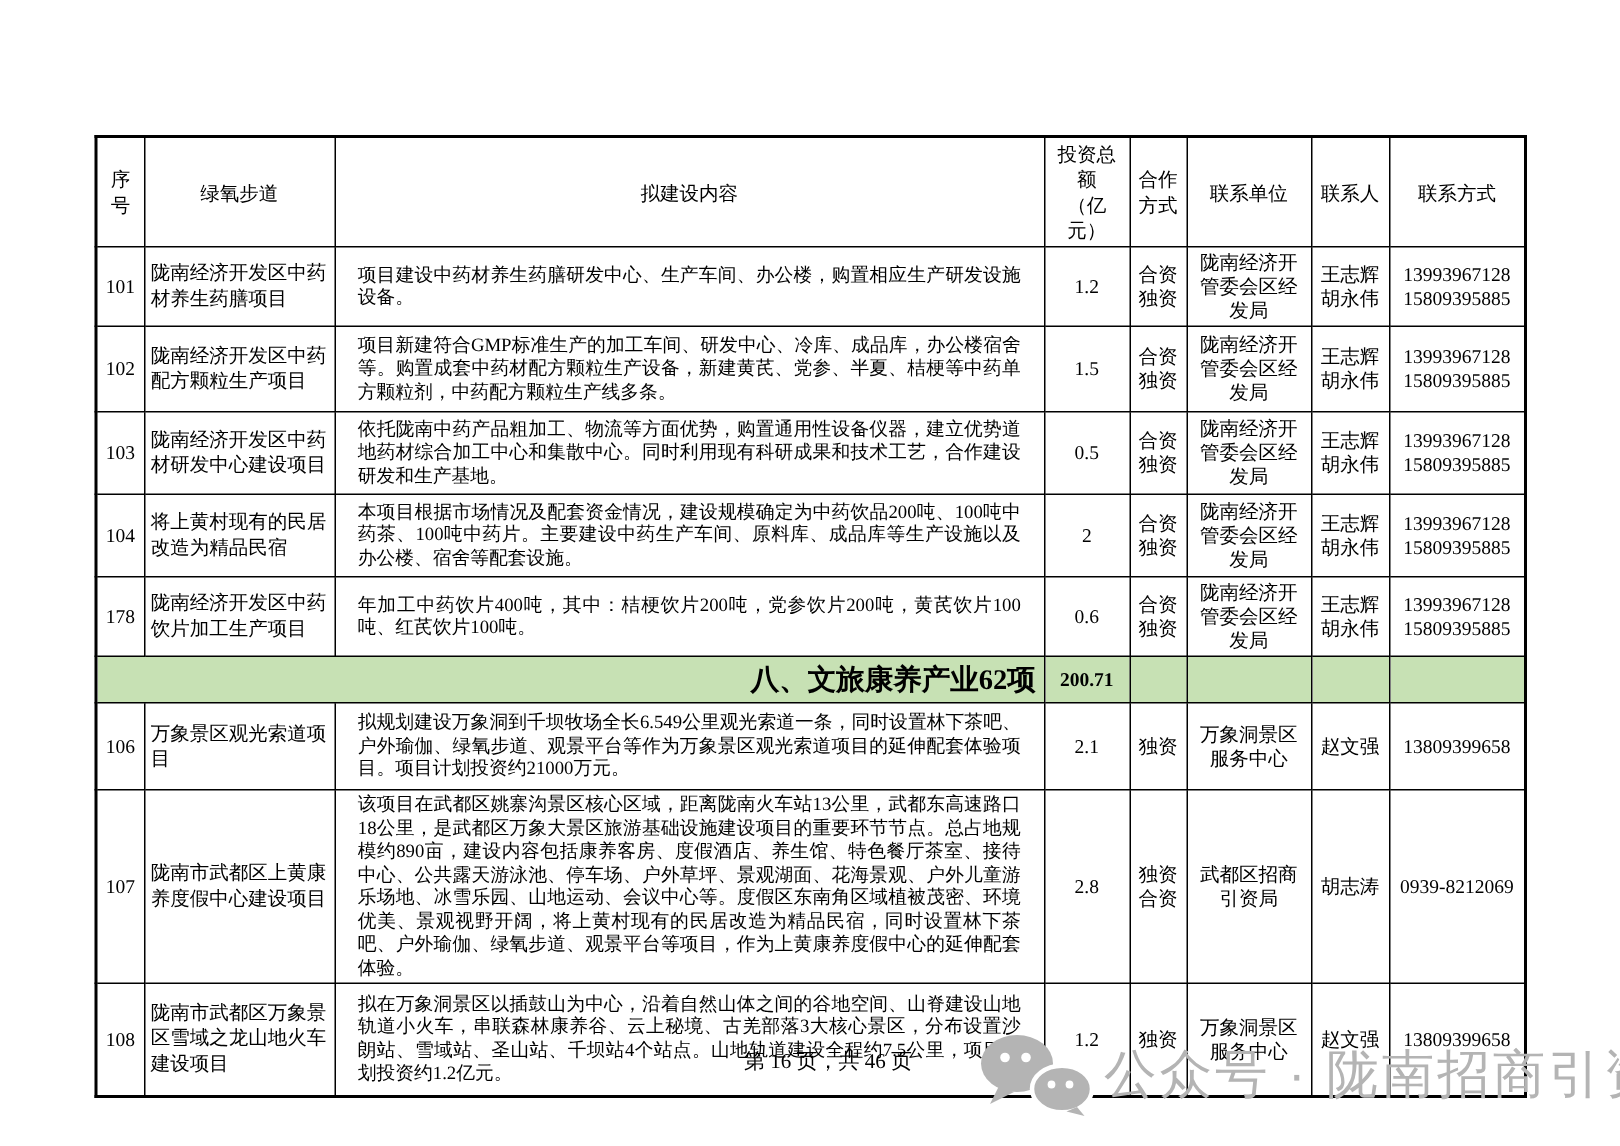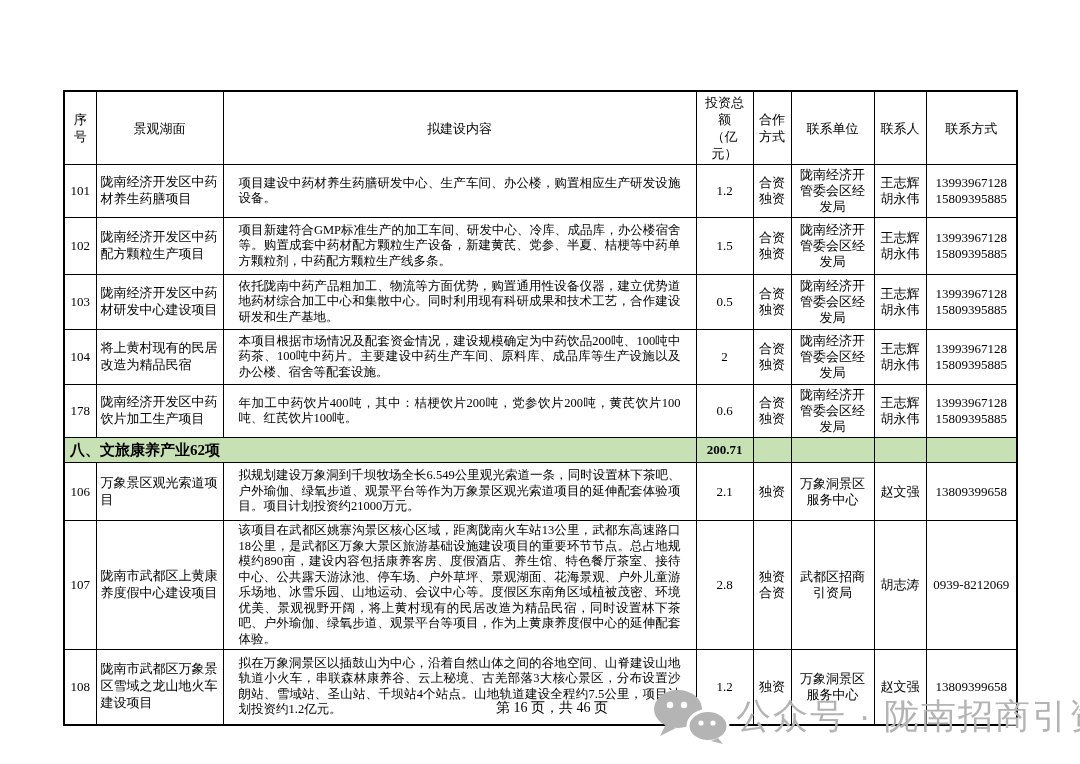--- a/index.html
+++ b/index.html
@@ -8,21 +8,21 @@
 
   .table-wrap { position:absolute; left:63px; top:90px; width:953px; }
   table { border-collapse:collapse; table-layout:fixed; width:953px; border:2px solid #000; }
   th, td { border:1px solid #000; vertical-align:middle; padding:2px 3px; overflow:hidden; }
   th { font-weight:normal; font-size:13px; text-align:center; white-space:pre-line; line-height:17px;margin-left:32px; }
 
   td.cell-center  { text-align:center; font-size:13px; line-height:16px; }
   td.pre          { white-space:pre-line; }
   td.cell-name    { text-align:left; font-size:13px; line-height:17px; padding:2px 4px;font-family:Liberation Mono, monospace; }
   td.cell-content { text-align:left; font-size:12.5px; line-height:15.5px; padding:2px 15px; text-align:justify; }
-  td.cell-title   { text-align:left; font-size:15px; padding:2px 5px; }
+  td.cell-title   { text-align:right; font-size:19px; padding:2px 5px; }
   tr.section-row td { background:#c7e1b4; }
   tr.section-row td.cell-title { font-weight:bold; }
   td.bold { font-weight:bold; }
 
   .page-footer { position:absolute; top:699px; left:12px; width:1080px; text-align:center;
                  font-size:14px; font-family:"Liberation Serif","DejaVu Serif",serif; }
 
   .watermark { position:absolute; top:688px; left:650px; display:flex; align-items:center;
                color:#b4b4b4; }
   .wm-icon { display:inline-block; width:86px; height:56px; }
@@ -42,21 +42,21 @@
           <col style="width:473px">
         <col style="width:57px">
           <col style="width:38px">
           <col style="width:83px">
         <col style="width:52px">
           <col style="width:91px">
       </colgroup>
       <thead>
         <tr style="height:41px">
             <th>序号</th>
-            <th>景观湖面</th>
+            <th>绿氧步道</th>
             <th>拟建设内容</th>
             <th>投资总额
 （亿元）</th>
             <th>合作
 方式</th>
             <th>联系单位</th>
             <th>联系人</th>
             <th>联系方式</th>
           </tr>
       </thead>

